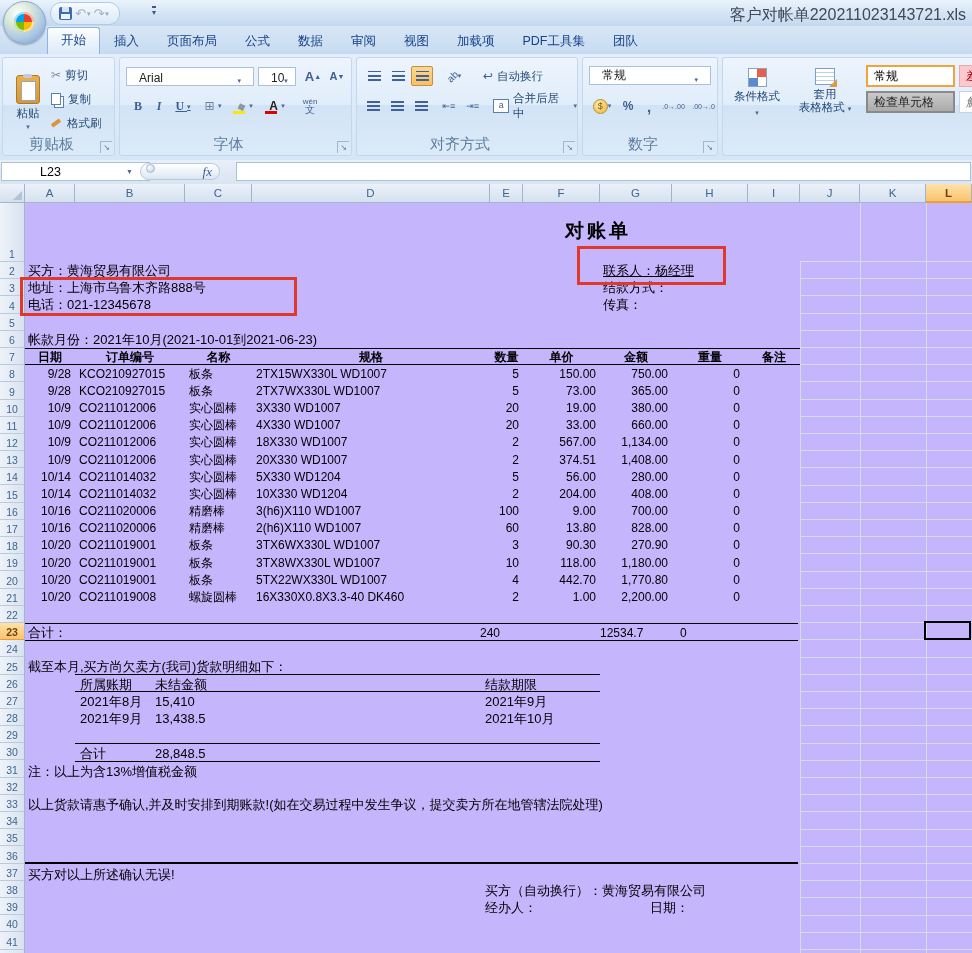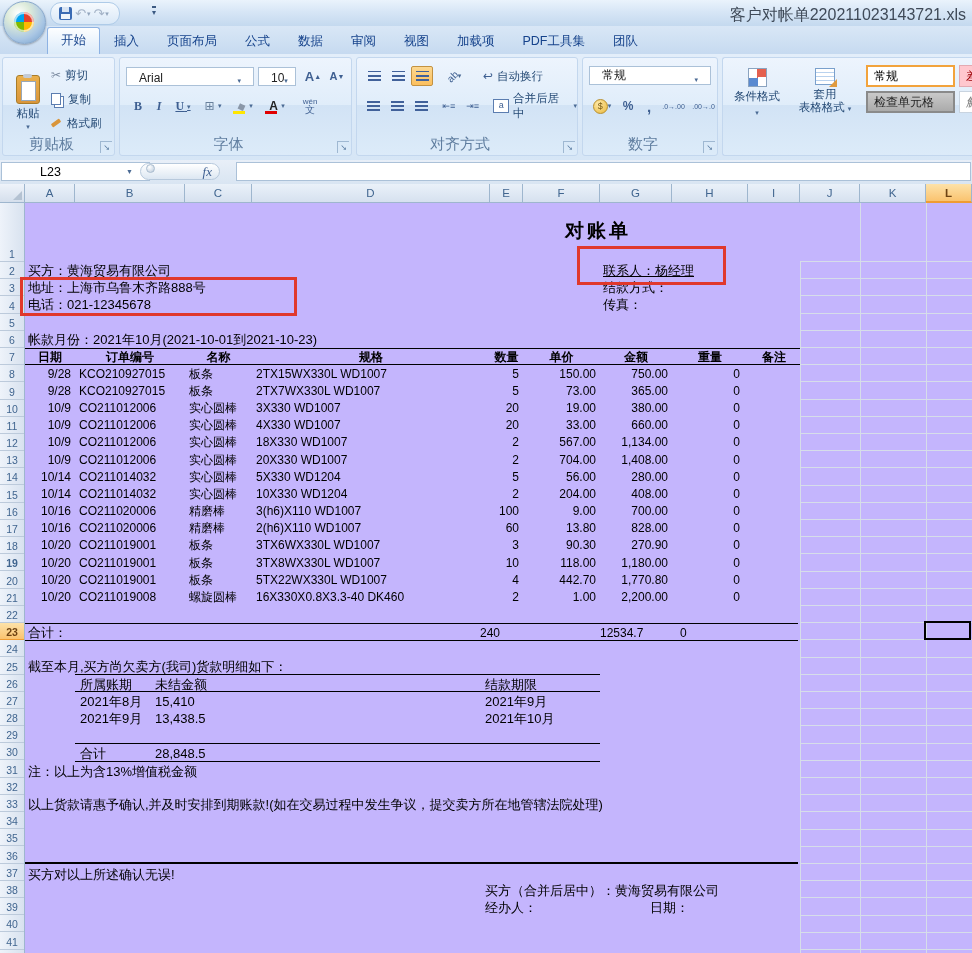--- a/index.html
+++ b/index.html
@@ -352,21 +352,21 @@
       <div class="rhead" style="height: 17.2px;">9</div>
       <div class="rhead" style="height: 17.2px;">10</div>
       <div class="rhead" style="height: 17.2px;">11</div>
       <div class="rhead" style="height: 17.2px;">12</div>
       <div class="rhead" style="height: 17.2px;">13</div>
       <div class="rhead" style="height: 17.2px;">14</div>
       <div class="rhead" style="height: 17.2px;">15</div>
       <div class="rhead" style="height: 17.2px;">16</div>
       <div class="rhead" style="height: 17.2px;">17</div>
       <div class="rhead" style="height: 17.2px;">18</div>
-      <div class="rhead" style="height: 17.2px; font-weight: bold;">19</div>
+      <div class="rhead" style="height: 17.2px;">19</div>
       <div class="rhead" style="height: 17.2px;">20</div>
       <div class="rhead" style="height: 17.2px;">21</div>
       <div class="rhead" style="height: 17.2px;">22</div>
       <div class="rhead sel" style="height: 17.2px;">23</div>
       <div class="rhead" style="height: 17.2px;">24</div>
       <div class="rhead" style="height: 17.2px;">25</div>
       <div class="rhead" style="height: 17.2px;">26</div>
       <div class="rhead" style="height: 17.2px;">27</div>
       <div class="rhead" style="height: 17.2px;">28</div>
       <div class="rhead" style="height: 17.2px;">29</div>
@@ -393,21 +393,21 @@
     <div class="grid-h"></div>
 
     <div class="doc-title">对账单</div>
 
     <div class="t" style="left:3px;top:60px;">买方：黄海贸易有限公司</div>
     <div class="t" style="left:3px;top:77px;">地址：上海市乌鲁木齐路888号</div>
     <div class="t" style="left:3px;top:94px;">电话：021-12345678</div>
     <div class="t" style="left:578px;top:60px;text-decoration:underline;">联系人：杨经理</div>
     <div class="t" style="left:578px;top:77px;">结款方式：</div>
     <div class="t" style="left:578px;top:94px;">传真：</div>
-    <div class="t" style="left:3px;top:129px;">帐款月份：2021年10月(2021-10-01到2021-10-23)</div>
+    <div class="t" style="left:3px;top:129px;">帐款月份：2021年10月(2021-10-01到2021-06-23)</div>
 
     <div class="itable">
       <div class="hrow">
         <span class="c cA">日期</span>
         <span class="c cB">订单编号</span>
         <span class="c cC">名称</span>
         <span class="c cD">规格</span>
         <span class="c cE">数量</span>
         <span class="c cF">单价</span>
         <span class="c cG">金额</span>
@@ -470,21 +470,21 @@
             <span class="c cG r">1,134.00</span>
             <span class="c cH r">0</span>
             <span class="c cI"></span>
           </div>
           <div class="drow">
             <span class="c cA r">10/9</span>
             <span class="c cB">CO211012006</span>
             <span class="c cC">实心圆棒</span>
             <span class="c cD">20X330 WD1007</span>
             <span class="c cE r">2</span>
-            <span class="c cF r">704.00</span>
+            <span class="c cF r">374.51</span>
             <span class="c cG r">1,408.00</span>
             <span class="c cH r">0</span>
             <span class="c cI"></span>
           </div>
           <div class="drow">
             <span class="c cA r">10/14</span>
             <span class="c cB">CO211014032</span>
             <span class="c cC">实心圆棒</span>
             <span class="c cD">5X330 WD1204</span>
             <span class="c cE r">5</span>
@@ -601,21 +601,21 @@
       </div>
     <div class="hline" style="left:50px;top:540px;width:525px;"></div>
     <div class="t" style="left:55px;top:543px;">合计</div>
     <div class="t" style="left:130px;top:543px;">28,848.5</div>
     <div class="hline" style="left:50px;top:558px;width:525px;"></div>
     <div class="t" style="left:3px;top:561px;">注：以上为含13%增值税金额</div>
 
     <div class="t" style="left:3px;top:594px;">以上货款请惠予确认,并及时安排到期账款!(如在交易过程中发生争议，提交卖方所在地管辖法院处理)</div>
     <div class="thick"></div>
     <div class="t" style="left:3px;top:664px;">买方对以上所述确认无误!</div>
-    <div class="t" style="left:460px;top:680px;">买方（合并后居中）：黄海贸易有限公司</div>
+    <div class="t" style="left:460px;top:680px;">买方（自动换行）：黄海贸易有限公司</div>
     <div class="t" style="left:460px;top:697px;">经办人：</div>
     <div class="t" style="left:625px;top:697px;">日期：</div>
   </div>
 
   <div class="redbox" style="left:20px;top:277px;width:277px;height:39px;"></div>
   <div class="redbox" style="left:577px;top:246px;width:149px;height:39px;"></div>
   <div class="selcell"></div>
 
 </div>
 

